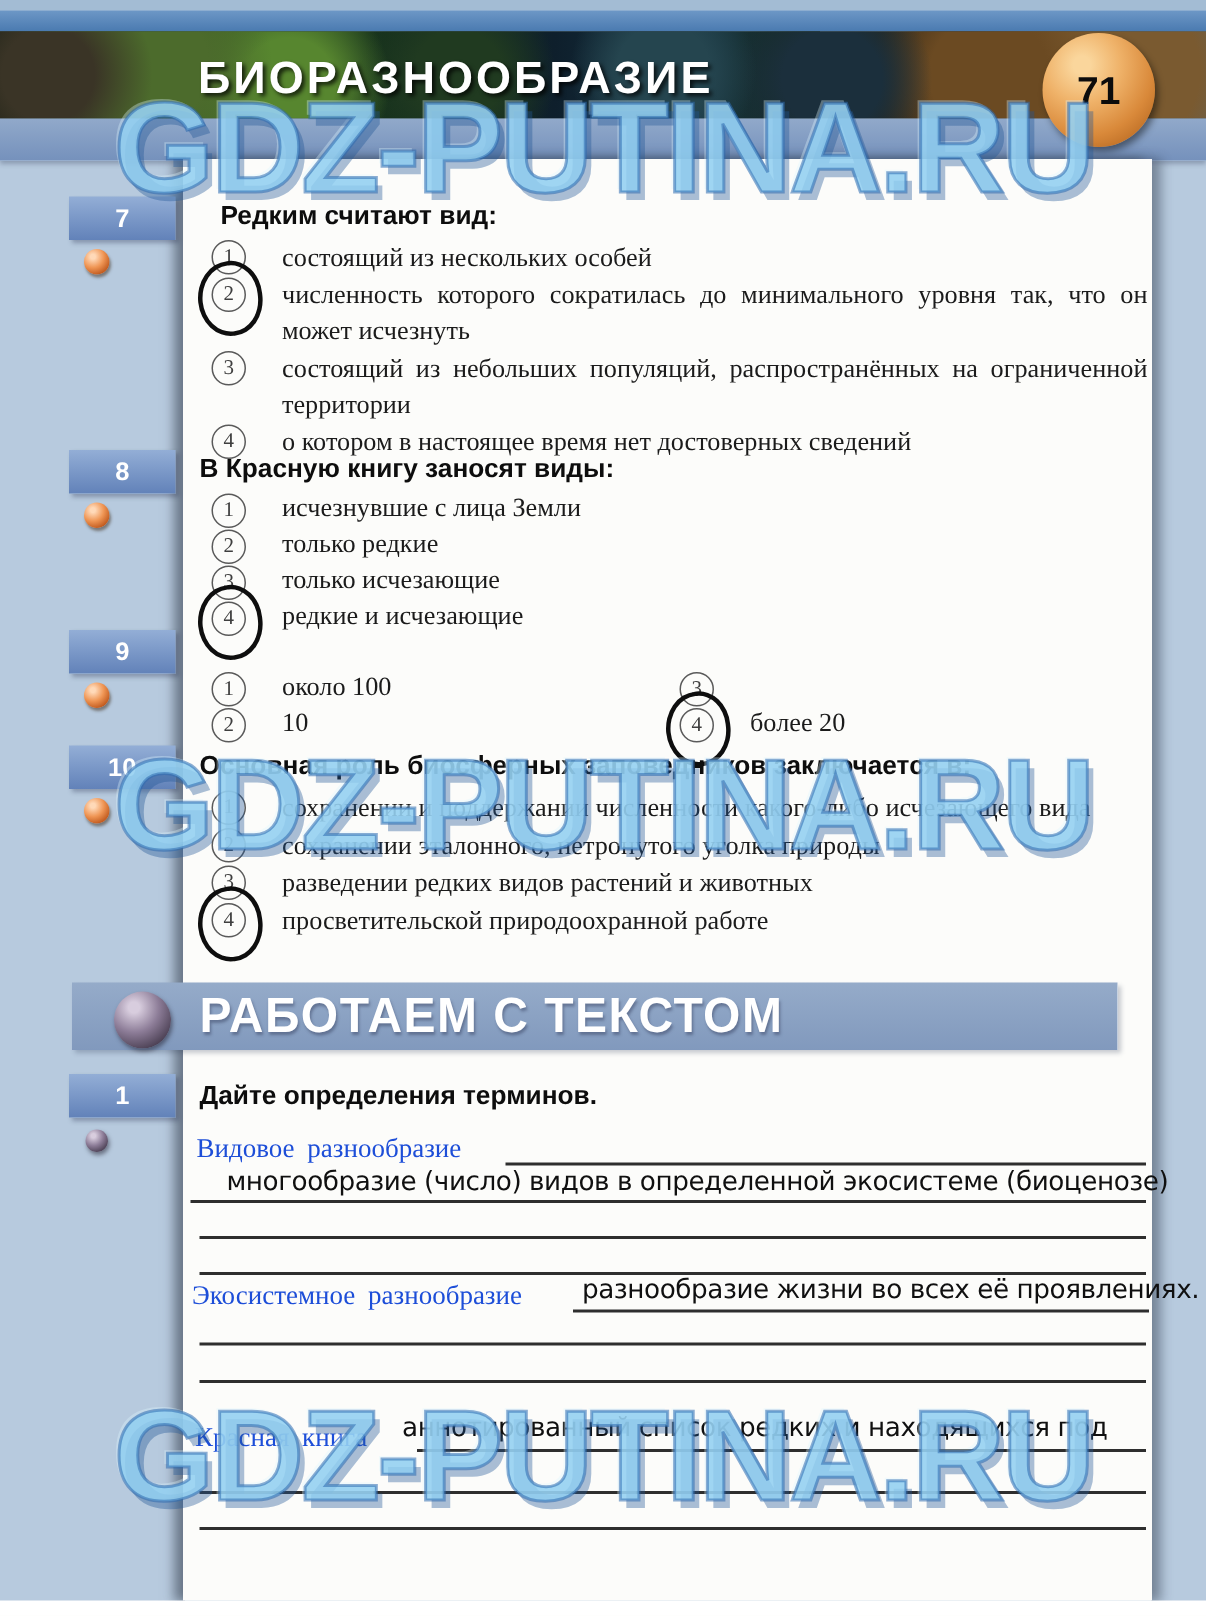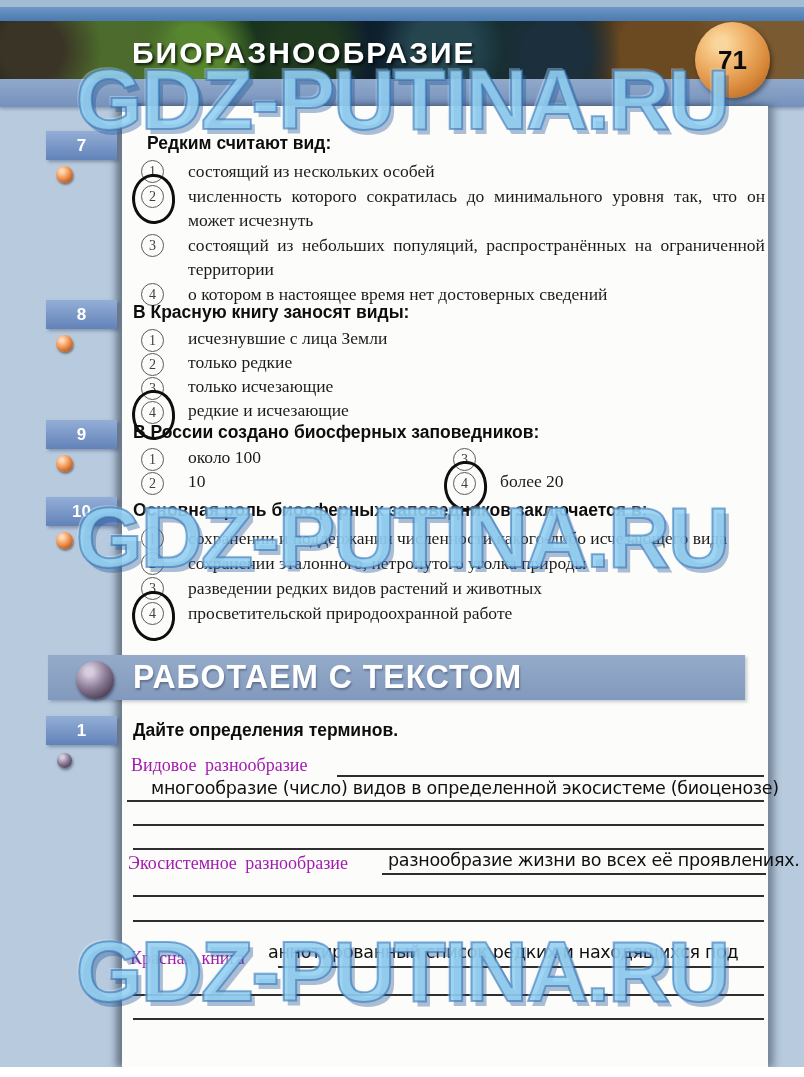--- a/index.html
+++ b/index.html
@@ -67,21 +67,21 @@
   .section-band{position:absolute;left:48px;top:655px;width:697px;height:45px;
     background:linear-gradient(180deg,#96acca,#829bc500 0),linear-gradient(180deg,#95abc9,#8199bd);
     box-shadow:2px 2px 3px rgba(40,50,80,.25);}
   .section-sphere{left:76px;top:661px;width:38px;height:38px;}
   .section-title{position:absolute;left:133px;top:658px;color:#ffffff;font-weight:bold;
     font-size:33px;letter-spacing:1px;transform:scaleX(.97);transform-origin:left;
     text-shadow:1px 2px 2px rgba(50,60,90,.45);white-space:nowrap;}
 
   
   .term-label{position:absolute;font-family:"Liberation Serif","DejaVu Serif",serif;
-    font-size:18px;color:#a21caf;word-spacing:4px;white-space:nowrap;}
+    font-size:18px;color:#1d4ed8;word-spacing:4px;white-space:nowrap;}
   .hand{position:absolute;font-family:"DejaVu Sans",sans-serif;font-size:17.5px;color:#101010;
     white-space:nowrap;letter-spacing:-0.3px;}
   .rule{position:absolute;height:0;border-bottom:2px solid #2e2e2e;}
 
   
   .wm{position:absolute;left:0;width:804px;text-align:center;white-space:nowrap;
     font-weight:bold;font-size:86px;line-height:1;letter-spacing:-2px;
     color:rgba(144,206,240,.85);
     -webkit-text-stroke:2px rgba(46,107,176,.55);
     text-shadow:4px 5px 0 rgba(34,86,150,.38), -2px -2px 0 rgba(220,245,255,.35);
@@ -165,21 +165,20 @@
       <span class="numwrap">
           <span class="circ">4</span>
           <span class="hand-ellipse"></span>
         </span>
       <span class="otext">редкие и исчезающие</span>
     </div>
   </div>
 
   <div class="badge" style="left:46px;top:420px;">9</div>
   <div class="ball-orange" style="left:56px;top:455px;"></div>
-  <div class="qtitle" style="left:133px;top:422px;">В России создано биосферных заповедников:</div>
   <div class="opts lh21" style="top:447px;width:300px;">
     <div class="orow">
       <span class="numwrap">
           <span class="circ">1</span>
         </span>
       <span class="otext" style="text-align:left;">около 100</span>
     </div>
     <div class="orow">
       <span class="numwrap">
           <span class="circ">2</span>

